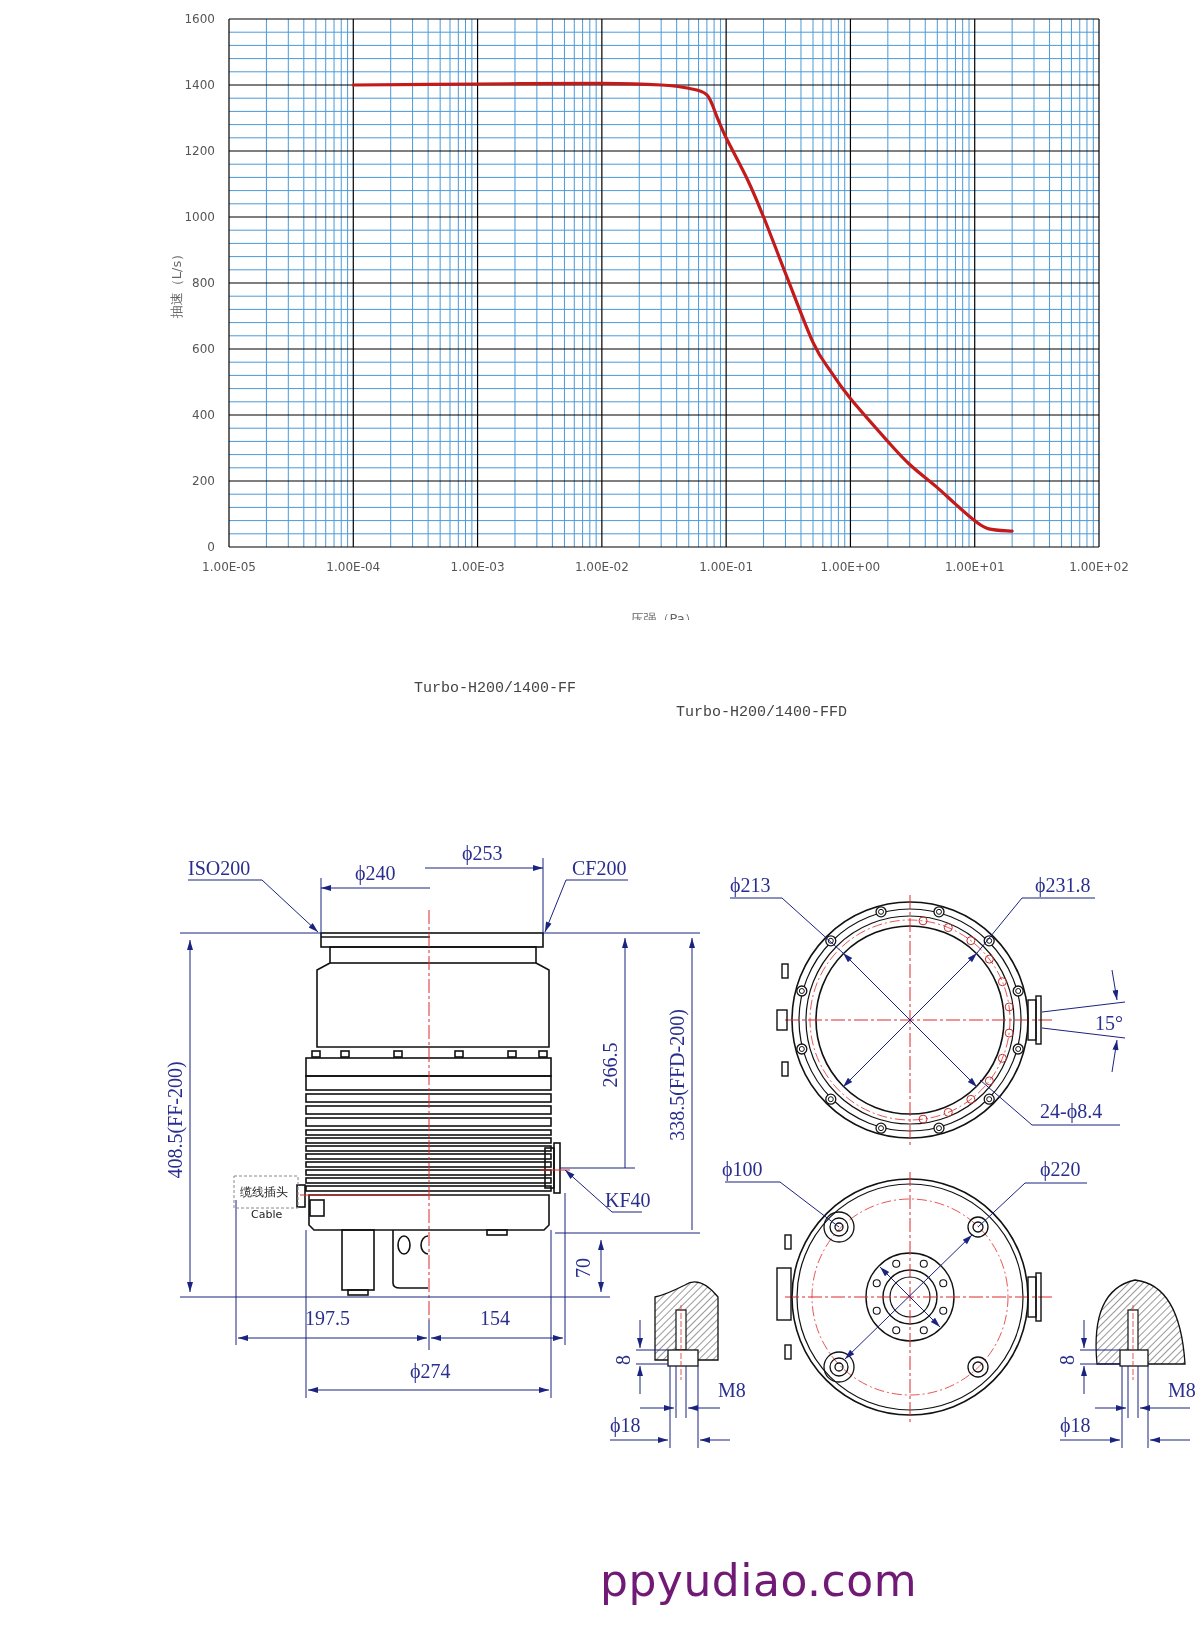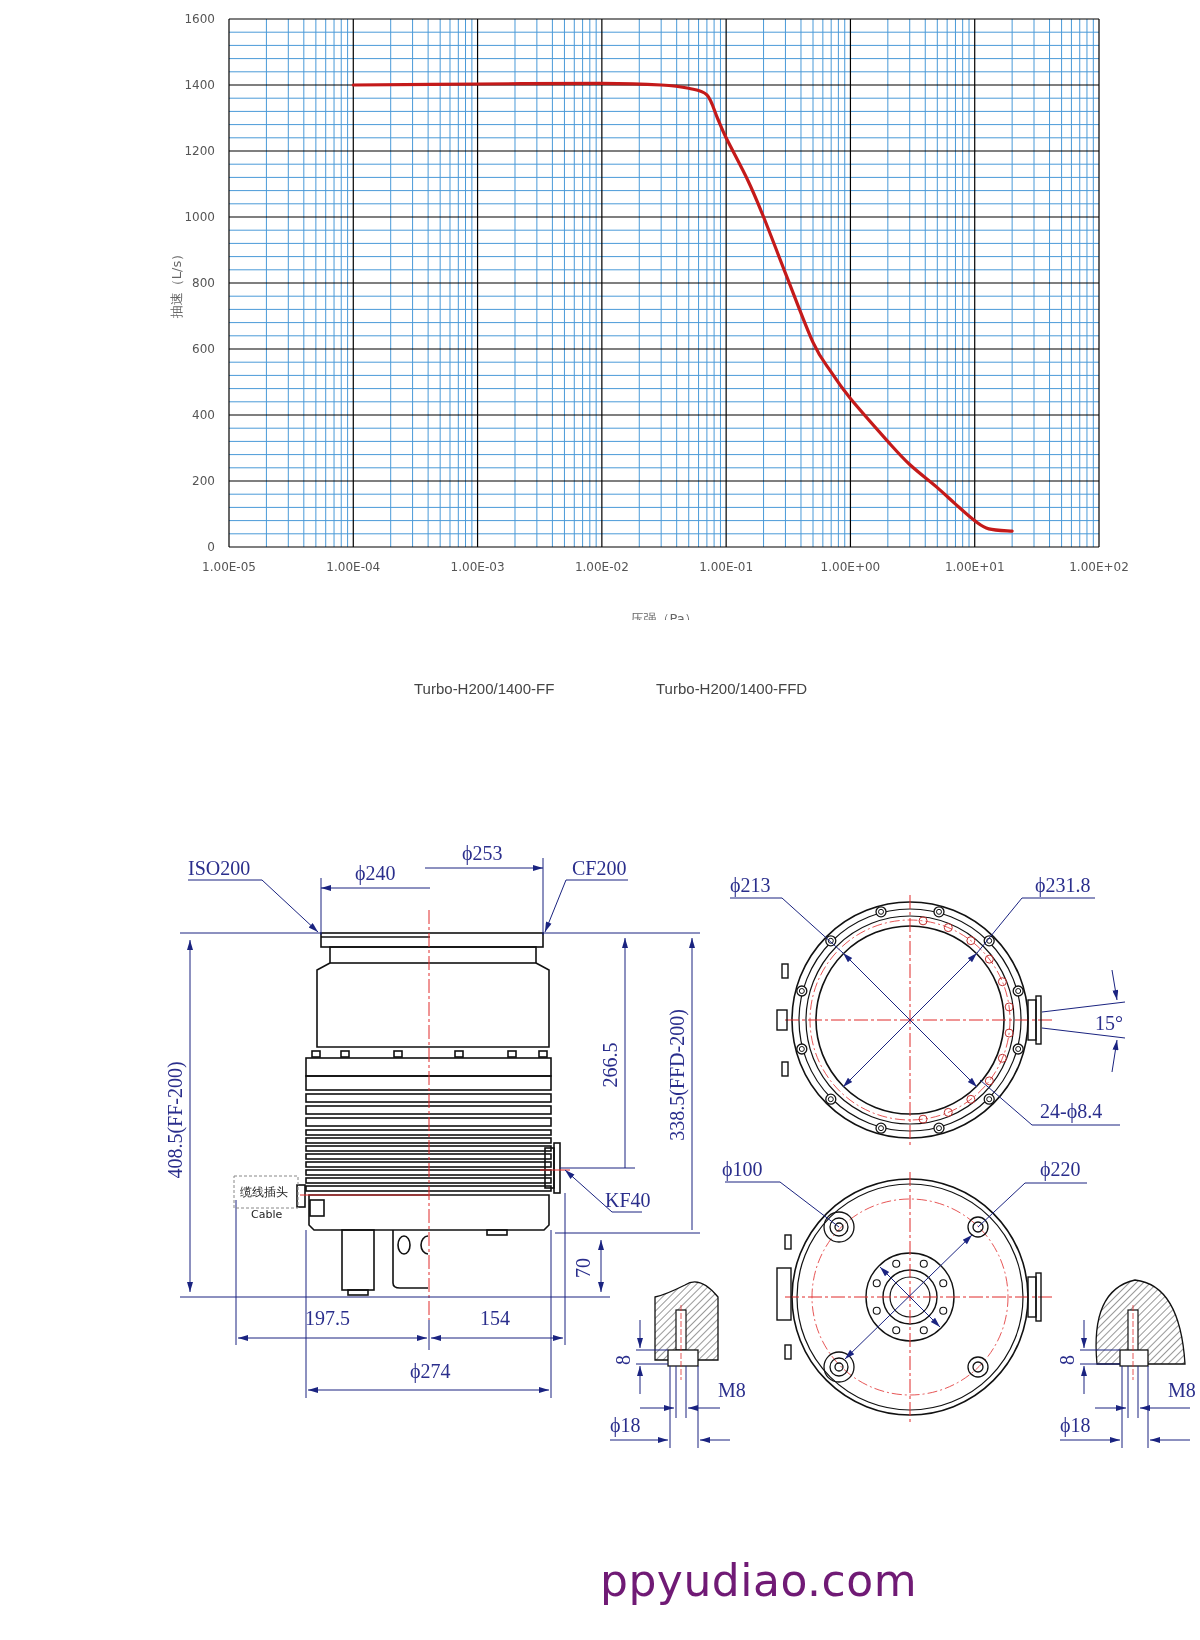--- a/index.html
+++ b/index.html
@@ -1,21 +1,21 @@
 <!DOCTYPE html>
 <html><head>
 <meta charset="utf-8">
 <style>
   html,body{margin:0;padding:0;background:#fff;}
   body{width:1200px;height:1640px;position:relative;overflow:hidden;font-family:"DejaVu Sans",sans-serif;}
   #chart-svg{position:absolute;left:0;top:0;}
   .tick-label{font-family:"DejaVu Sans",sans-serif;font-size:12px;fill:#555;}
   .axis-title{font-family:"DejaVu Sans",sans-serif;font-size:13px;fill:#666;}
   .model-labels{position:absolute;top:680px;left:0;width:1200px;height:24px;}
-  .model-label{position:absolute;font-family:Liberation Sans, sans-serif;font-size:15px;color:#444;}
+  .model-label{position:absolute;font-family:Liberation Mono, monospace;font-size:15px;color:#444;}
   #drawing-svg{position:absolute;left:0;top:790px;}
   .dim{font-family:"Liberation Serif",serif;fill:#2a2e8c;font-size:20px;}
   .dim-sm{font-family:"DejaVu Sans",sans-serif;fill:#222;font-size:12px;}
   .watermark{position:absolute;left:600px;top:1555px;font-family:"DejaVu Sans",sans-serif;font-size:44px;color:#701a75;letter-spacing:0.5px;}
 </style>
 </head>
 <body>
 
 <svg id="chart-svg" width="1200" height="620" viewBox="0 0 1200 620">
   <g id="grid-minor">
@@ -148,21 +148,21 @@
       <text x="974.7142857142857" y="571" text-anchor="middle" class="tick-label">1.00E+01</text>
       <text x="1099" y="571" text-anchor="middle" class="tick-label">1.00E+02</text>
     </g>
   <path id="curve" fill="none" stroke="#c41a1a" stroke-width="3.2" stroke-linejoin="round" stroke-linecap="round" d="M353.3,85.0 C374.0,84.8 436.1,84.3 477.6,84.0 C519.0,83.7 571.3,83.2 601.9,83.3 C632.5,83.5 646.7,84.2 661.2,85.0 C675.6,85.8 681.1,86.7 688.7,88.3 C696.4,90.0 702.1,90.0 706.9,94.9 C711.7,99.9 714.2,110.9 717.4,118.0 C720.6,125.1 721.0,127.4 726.1,137.8 C731.3,148.3 741.8,167.5 748.0,180.7 C754.3,193.9 757.3,201.6 763.6,217.0 C769.8,232.4 777.2,252.2 785.4,273.1 C793.7,294.0 805.4,325.9 813.0,342.4 C820.6,358.9 824.9,362.8 831.2,372.1 C837.4,381.5 841.0,386.9 850.4,398.5 C859.9,410.1 878.0,430.4 887.8,441.4 C897.7,452.4 901.5,456.8 909.7,464.5 C918.0,472.2 929.7,481.0 937.3,487.6 C944.9,494.2 949.2,498.6 955.5,504.1 C961.7,509.6 969.1,516.5 974.7,520.6 C980.3,524.7 982.6,527.1 988.9,528.9 C995.1,530.6 1008.3,530.8 1012.1,531.2"></path>
   <text id="x-title" class="axis-title" x="664" y="623" text-anchor="middle">压强（Pa）</text>
   <text id="y-title" class="axis-title" transform="translate(181,283) rotate(-90)" text-anchor="middle">抽速（L/s）</text>
 </svg>
 
 <div class="model-labels">
   <span class="model-label" style="left:414px;">Turbo-H200/1400-FF</span>
-  <span class="model-label" style="left:656px;">Turbo-H200/1400-FFD</span>
+  <span class="model-label" style="left:676px;margin-top:24px;">Turbo-H200/1400-FFD</span>
 </div>
 
 <svg id="drawing-svg" width="1200" height="660" viewBox="0 790 1200 660">
   <defs>
     <marker id="arr" viewBox="0 0 10 6" refX="10" refY="3" markerWidth="12" markerHeight="6" orient="auto-start-reverse">
       <path d="M0,0 L10,3 L0,6 z" fill="#1a2380"></path>
     </marker>
     <pattern id="hatch" width="5" height="5" patternUnits="userSpaceOnUse" patternTransform="rotate(45)">
       <line x1="0" y1="0" x2="0" y2="5" stroke="#333" stroke-width="1"></line>
     </pattern>

